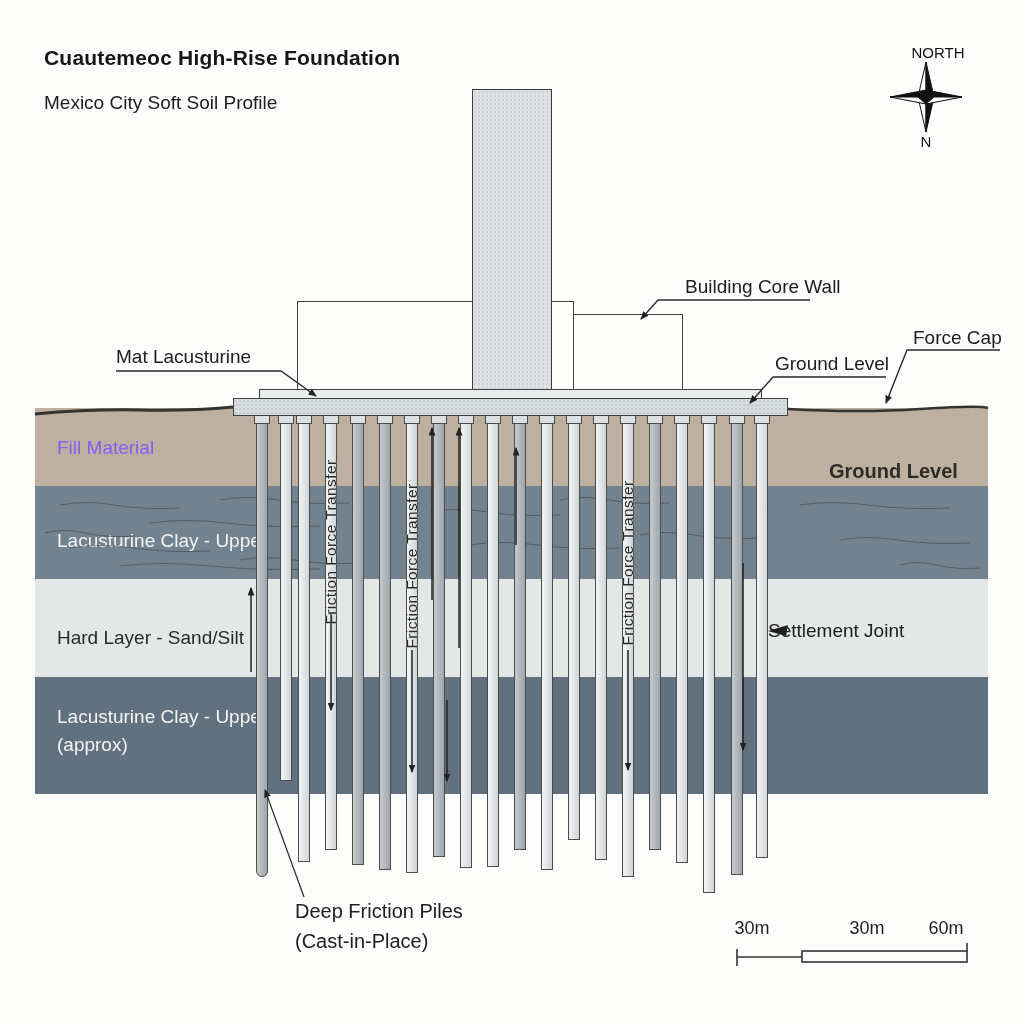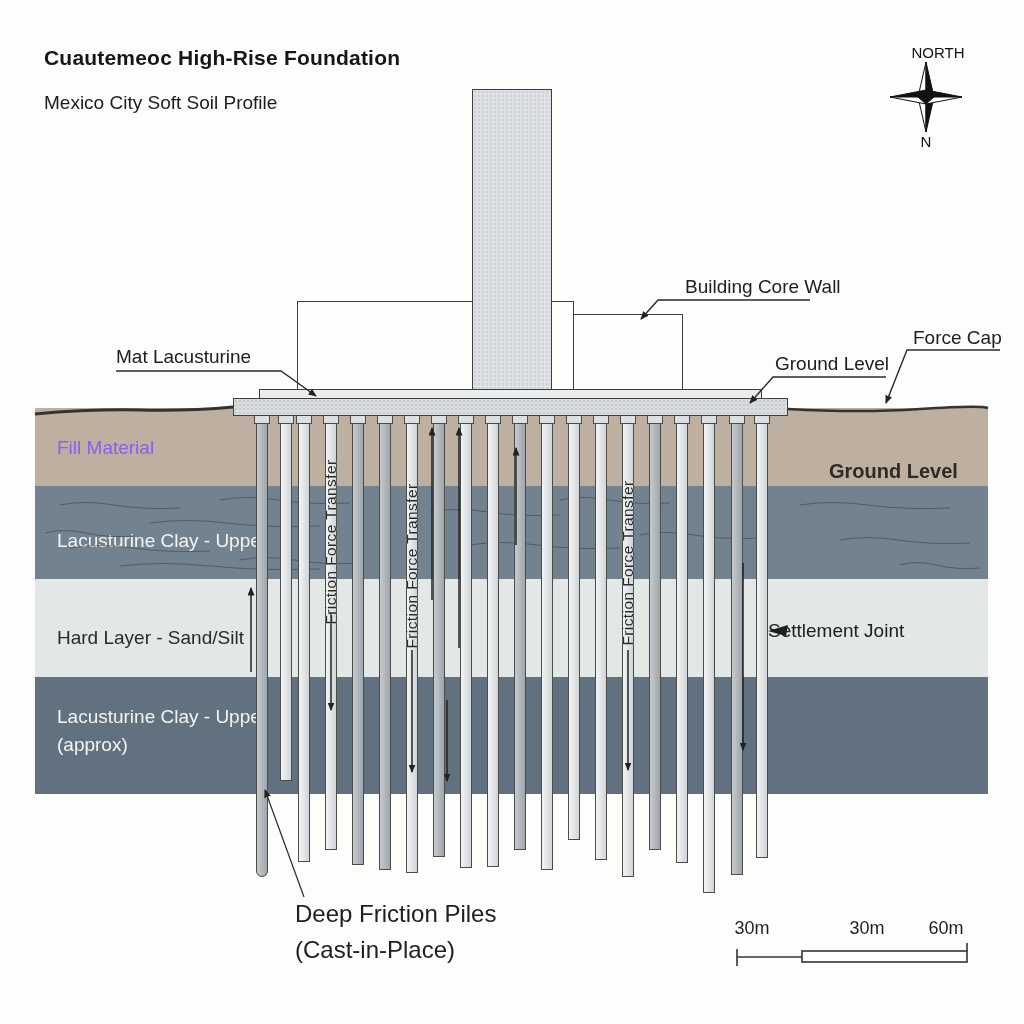--- a/index.html
+++ b/index.html
@@ -173,20 +173,20 @@
       <line x1="967" y1="943" x2="967" y2="951"></line>
     </g>
   </svg>
 
   <div class="ann" style="left:656px;top:276px;margin-left:29px;">Building Core Wall</div>
   <div class="ann" style="left:116px;top:346px;">Mat Lacusturine</div>
   <div class="ann" style="left:775px;top:353px;">Ground Level</div>
   <div class="ann" style="left:913px;top:327px;">Force Cap</div>
   <div class="ann" style="left:829px;top:460px;font-size:20px;font-weight:600;color:#2e2b27;">Ground Level</div>
   <div class="ann" style="left:768px;top:620px;">Settlement Joint</div>
-  <div class="ann" style="left:295px;top:896px;white-space:pre-line;font-size:24px;line-height:1.5;">Deep Friction Piles
+  <div class="ann" style="left:295px;top:896px;white-space:pre-line;font-size:20px;line-height:1.5;">Deep Friction Piles
 (Cast-in-Place)</div>
 
   <div class="scale-label" style="left:722px;">30m</div>
   <div class="scale-label" style="left:837px;">30m</div>
   <div class="scale-label" style="left:916px;">60m</div>
 
 </div>
 
 </body></html>

